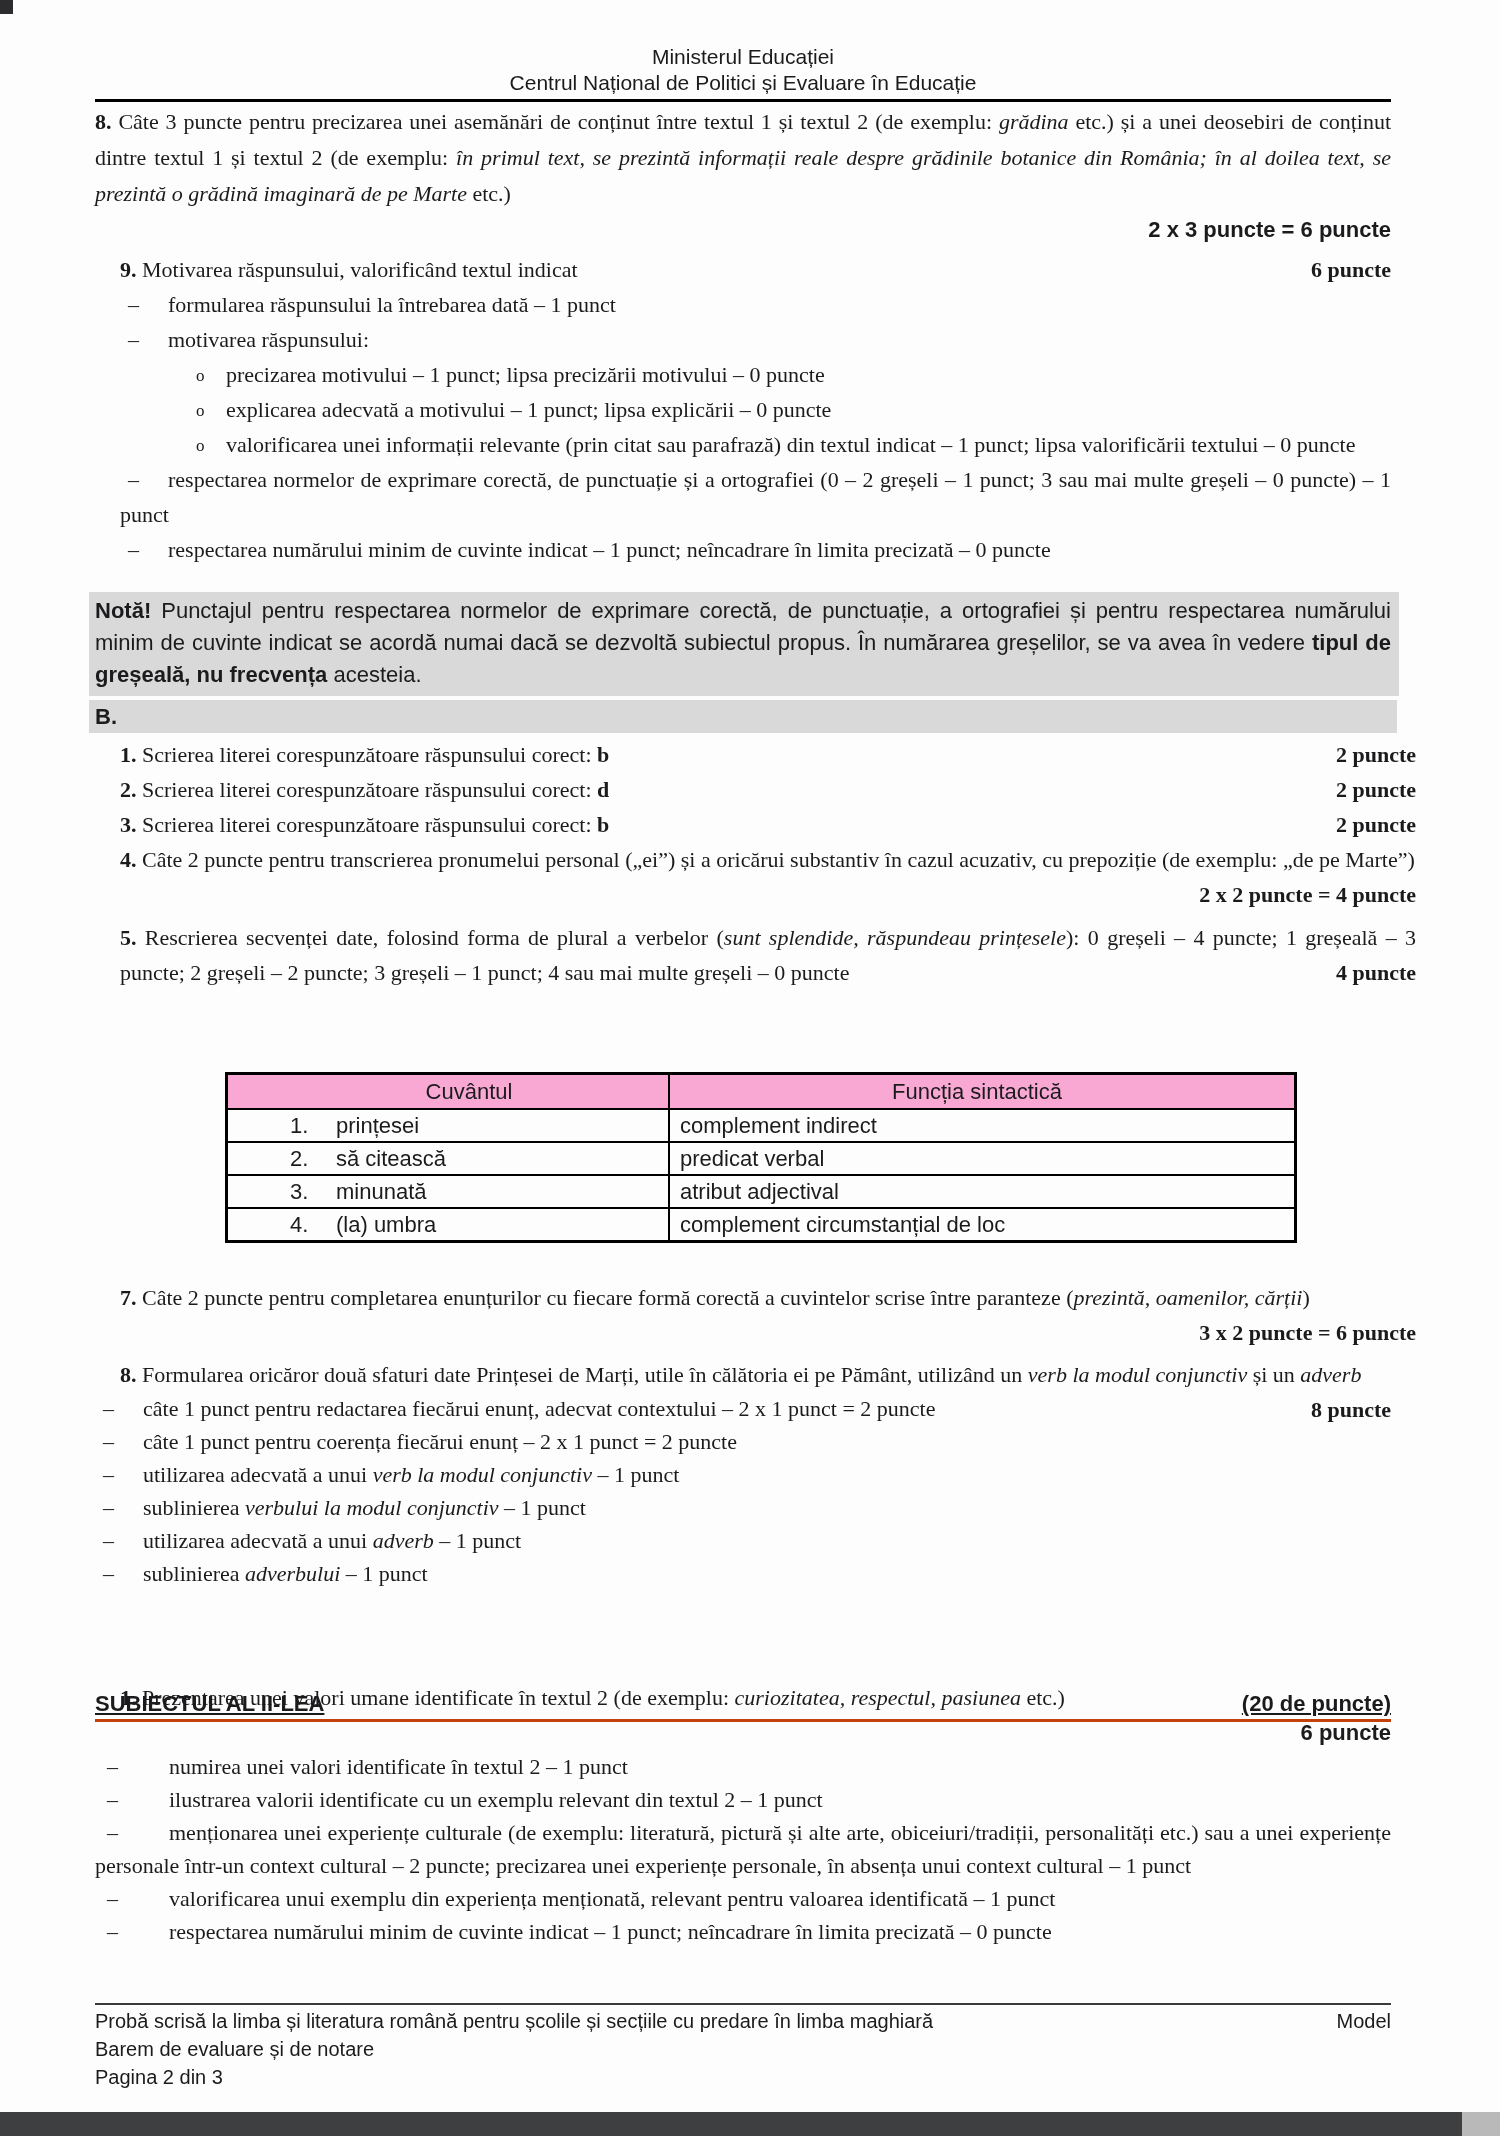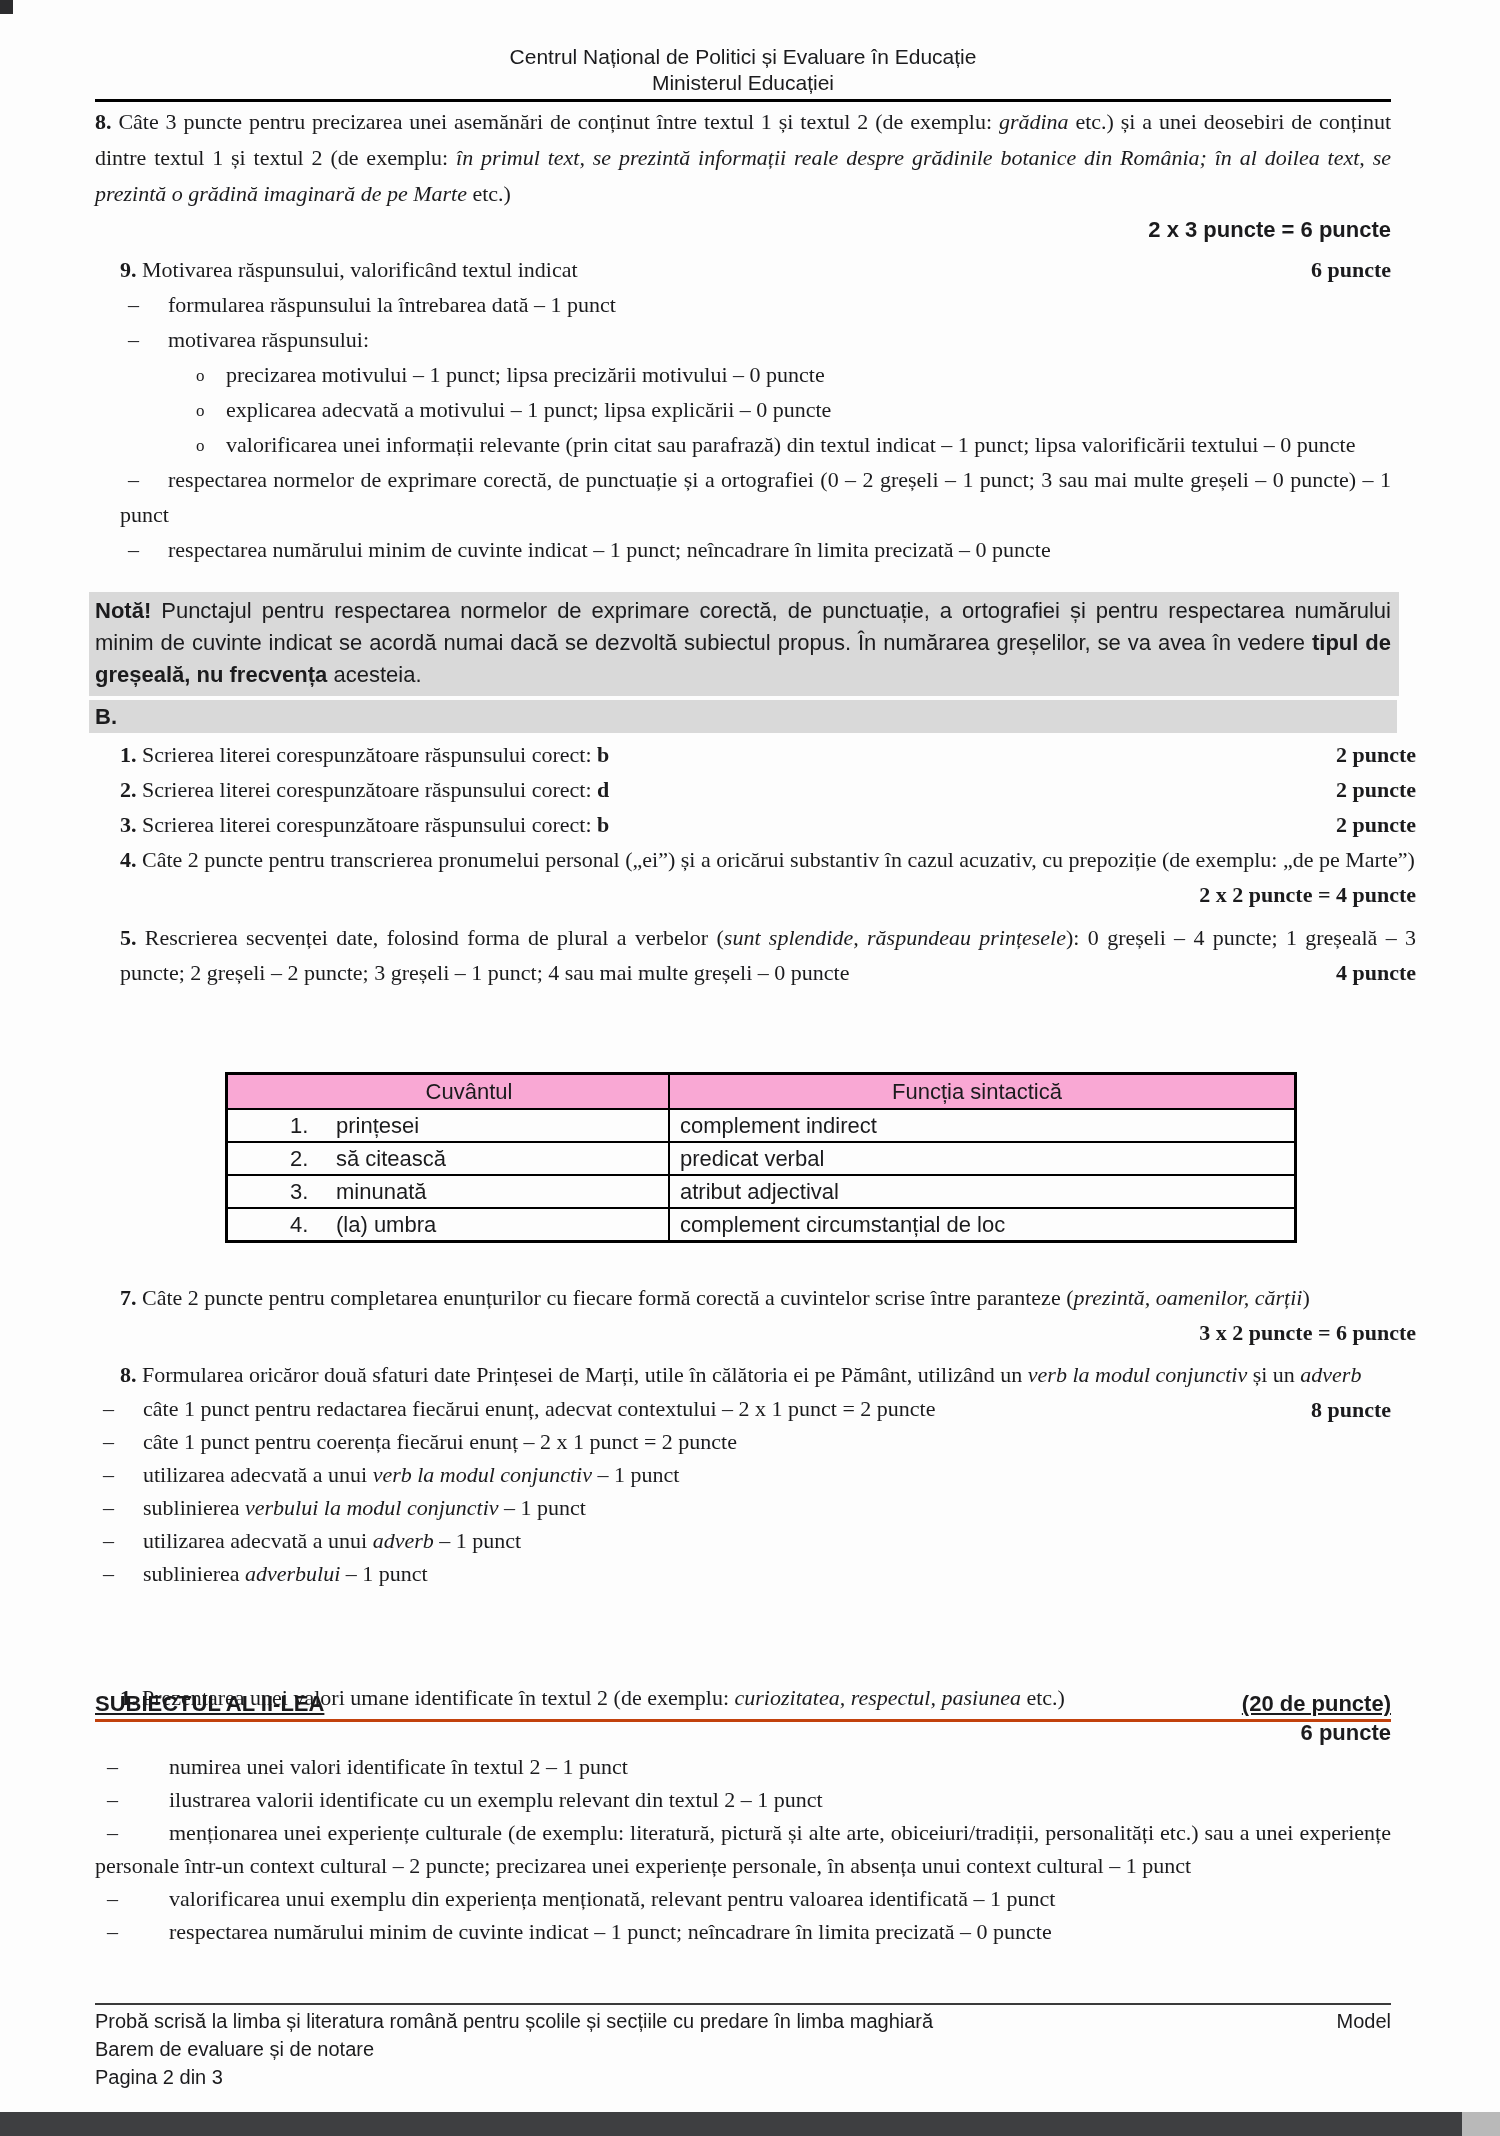--- a/index.html
+++ b/index.html
@@ -41,22 +41,22 @@
   .bbar-right{position:absolute;left:1462px;top:2112px;width:38px;height:24px;background:#b9b9b9;}
   .corner{position:absolute;left:0;top:0;width:13px;height:14px;background:#2c2c2e;}
 </style>
 </head>
 <body>
 
 <div class="page">
   <div class="corner"></div>
 
   <div class="abs doc-header">
+    <div>Ministerul Educației</div>
     <div>Centrul Național de Politici și Evaluare în Educație</div>
-    <div>Ministerul Educației</div>
   </div>
   <div class="abs header-rule"></div>
 
   <div class="abs" style="top:104px">
     <div class="t">
       <b>8.</b><span> Câte 3 puncte pentru precizarea unei asemănări de conținut între textul 1 și textul 2 (de exemplu: </span><i>grădina</i><span> etc.) și a unei deosebiri de conținut dintre textul 1 și textul 2 (de exemplu: </span><i>în primul text, se prezintă informații reale despre grădinile botanice din România; în al doilea text, se prezintă o grădină imaginară de pe Marte</i><span> etc.)</span>
     </div>
     <div class="pts-line">2 x 3 puncte = 6 puncte</div>
   </div>
 

